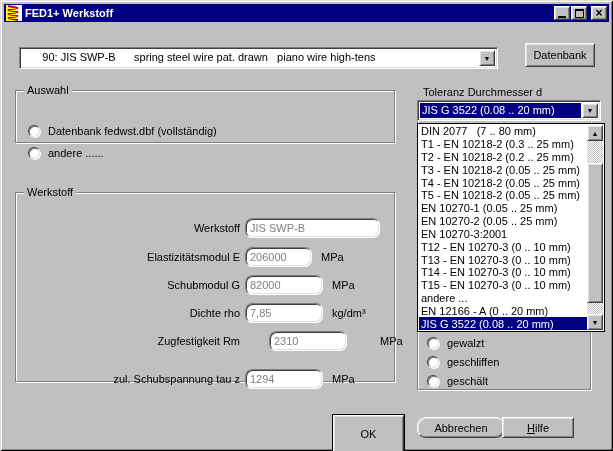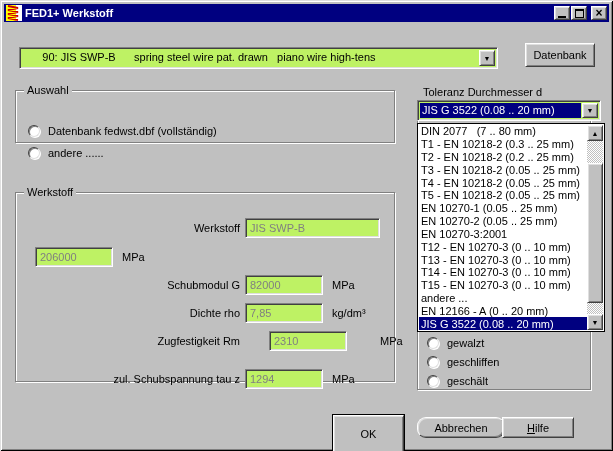--- a/index.html
+++ b/index.html
@@ -12,21 +12,21 @@
     overflow:hidden;
   }
   .abs { position:absolute; }
   
   .raised {
     background:#c0c0c0;
     border:1px solid; border-color:#fff #404040 #404040 #fff;
     box-shadow: inset 1px 1px 0 #dfdfdf, inset -1px -1px 0 #808080;
   }
   .sunken {
-    background:#bef264;
+    background:#ffffff;
     border:1px solid; border-color:#808080 #fff #fff #808080;
     box-shadow: inset 1px 1px 0 #404040, inset -1px -1px 0 #dfdfdf;
   }
   .fs {
     position:absolute;
     border:1px solid #808080;
     box-shadow: 1px 1px 0 #fff, inset 1px 1px 0 #fff;
   }
   .fs-legend {
     position:absolute; top:-7px; left:8px; background:#c0c0c0; padding:0 3px;
@@ -60,21 +60,21 @@
   .radio.checked::after {
     content:""; position:absolute; left:3px; top:3px; width:4px; height:4px;
     border-radius:50%; background:#000;
   }
   .radio-label { margin-left:8px; white-space:pre; }
   
   .frow { position:absolute; left:30px; display:flex; align-items:center; height:21px; }
   .flabel { width:210px; text-align:right; white-space:pre; }
   .ffield {
     margin-left:5px; height:20px; line-height:18px; padding-left:4px;
-    color:#808080; white-space:pre; overflow:hidden;
+    color:#808080; white-space:pre; overflow:hidden;border-radius:7px;
   }
   .funit { margin-left:9px; white-space:pre; }
   
   .list {
     position:absolute; left:417px; top:123px; width:188px; height:209px;
     background:#fff; border:1px solid #000; z-index:10;
   }
   .list-items {
     position:absolute; left:1px; top:1px; bottom:1px; right:17px;
     display:flex; flex-direction:column;
@@ -146,21 +146,22 @@
   <div class="fs" style="left:15px; top:192px; width:380px; height:190px;">
     <span class="fs-legend">Werkstoff</span>
   </div>
 
   <div class="frow" style="top:217px;">
     <span class="flabel">Werkstoff</span>
     <span class="ffield sunken" style="width:135px;">JIS SWP-B</span>
     <span class="funit"></span>
   </div>
   <div class="frow" style="top:246px;">
-    <span class="ffield sunken" style="width:78px;">206000</span>
+    <span class="flabel">Elastizitätsmodul E</span>
+    <span class="ffield sunken" style="width:67px;">206000</span>
     <span class="funit">MPa</span>
   </div>
   <div class="frow" style="top:274px;">
     <span class="flabel">Schubmodul G</span>
     <span class="ffield sunken" style="width:78px;">82000</span>
     <span class="funit">MPa</span>
   </div>
   <div class="frow" style="top:302px;">
     <span class="flabel">Dichte rho</span>
     <span class="ffield sunken" style="width:78px;">7,85</span>

